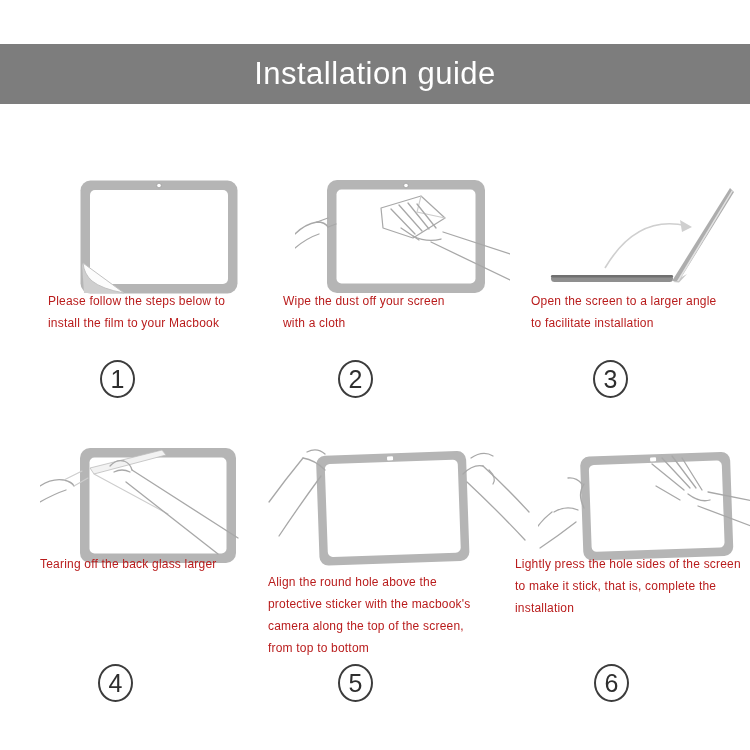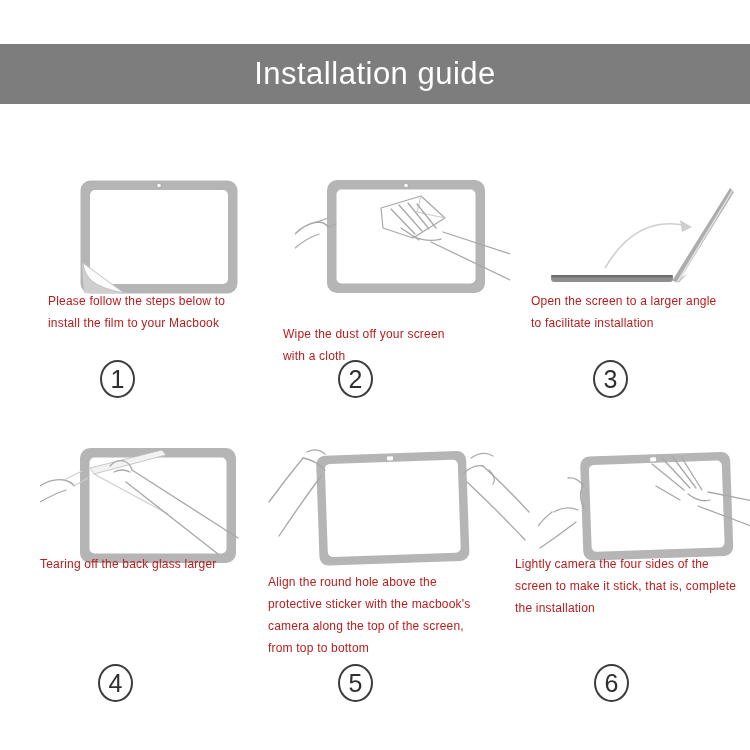--- a/index.html
+++ b/index.html
@@ -19,21 +19,21 @@
   .i2{left:255px;top:162px;}
   .i3{left:505px;top:168px;}
   .i4{left:0px;top:426px;}
   .i5{left:225px;top:428px;}
   .i6{left:498px;top:428px;}
   .txt{
     position:absolute;margin:0;font-size:12px;line-height:22px;
     color:#b91c1c;letter-spacing:.2px;
   }
   .t1{left:48px;top:290px;width:178px;}
-  .t2{left:283px;top:290px;width:178px;margin-top:33px;}
+  .t2{left:283px;top:290px;width:178px;}
   .t3{left:515px;top:290px;width:188px;margin-left:16px;}
   .t4{left:40px;top:553px;width:192px;}
   .t5{left:268px;top:555px;width:216px;margin-top:16px;}
   .t6{left:515px;top:553px;width:234px;}
   .num{
     position:absolute;width:35px;height:38px;box-sizing:border-box;
     border:2px solid #3c3c3c;border-radius:50%;
     display:flex;align-items:center;justify-content:center;
     font-size:25px;color:#2e2e2e;
   }
@@ -157,21 +157,21 @@
       <path class="line" d="M14,68 Q5,75 0,82"></path>
       <path class="line" d="M38,78 Q20,92 2,104"></path>
     </svg>
   </figure>
 
   <p class="txt t1">Please follow the steps below to install the film to your Macbook</p>
   <p class="txt t2">Wipe the dust off your screen with a cloth</p>
   <p class="txt t3">Open the screen to a larger angle to facilitate installation</p>
   <p class="txt t4">Tearing off the back glass larger</p>
   <p class="txt t5">Align the round hole above the protective sticker with the macbook's camera along the top of the screen, from top to bottom</p>
-  <p class="txt t6">Lightly camera the four sides of the screen to make it stick, that is, complete the installation</p>
+  <p class="txt t6">Lightly press the hole sides of the screen to make it stick, that is, complete the installation</p>
 
   <div class="num n1">
       <span>1</span>
     </div>
   <div class="num n2">
       <span>2</span>
     </div>
   <div class="num n3">
       <span>3</span>
     </div>

